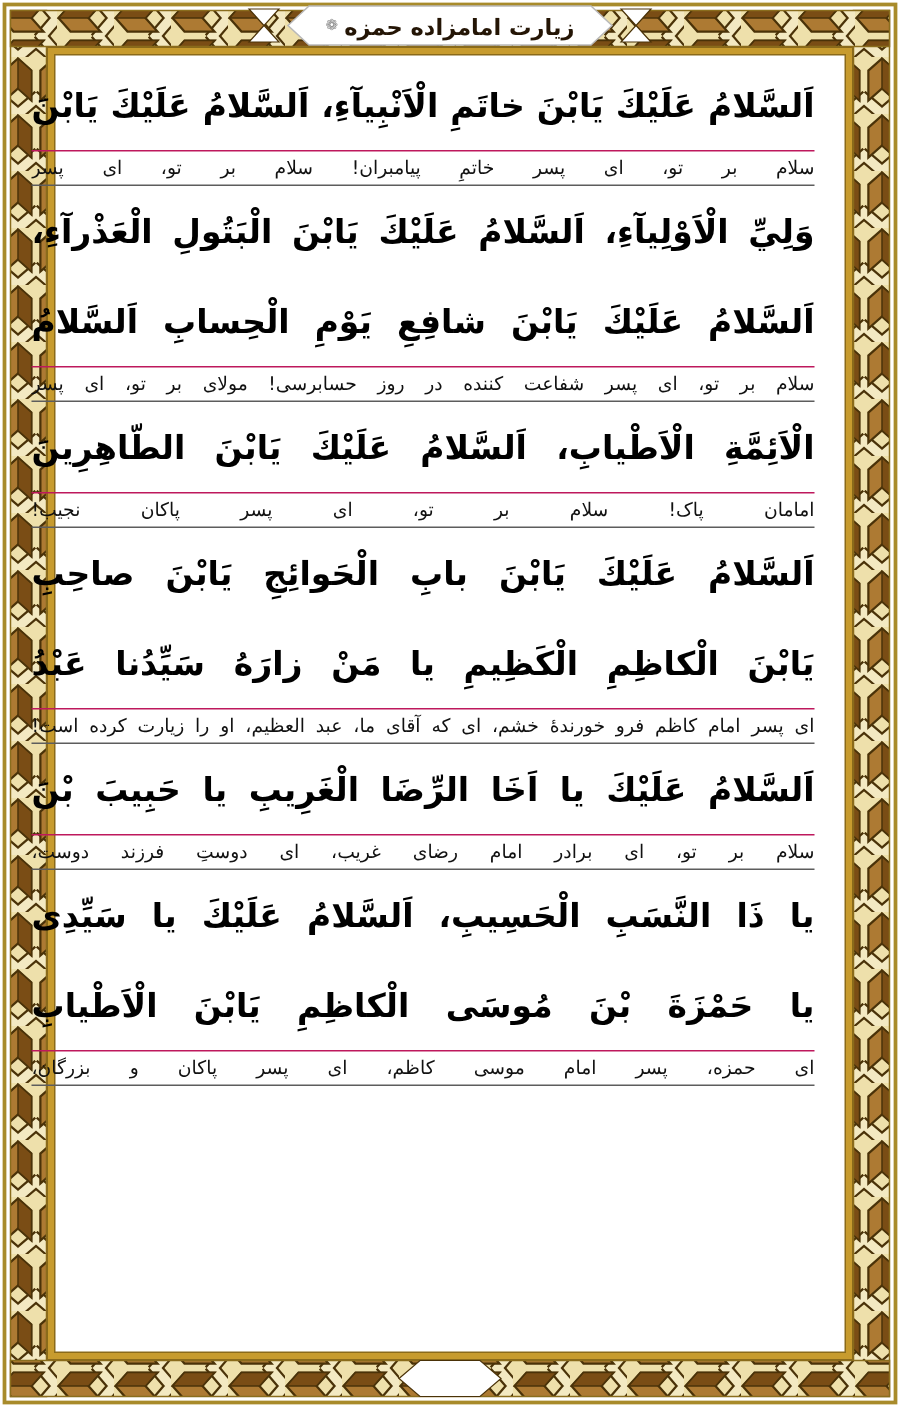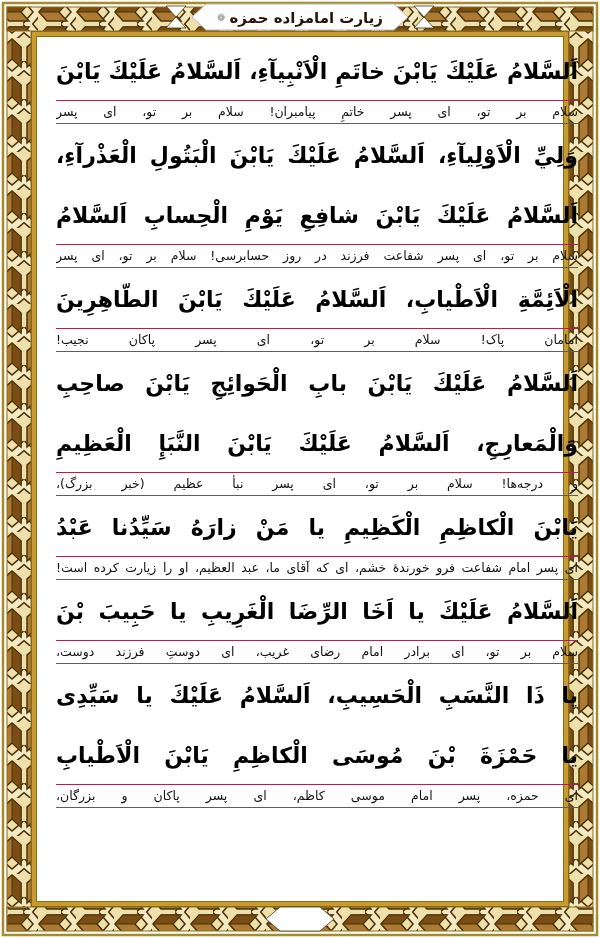--- a/index.html
+++ b/index.html
@@ -8,21 +8,21 @@
     font-family:"DejaVu Sans",sans-serif;
   }
   .frame-svg{position:absolute;left:0;top:0;z-index:0;}
   .banner-text{
     position:absolute;top:5px;left:194px;width:212px;height:26px;z-index:2;
     display:flex;align-items:center;justify-content:center;gap:4px;
     direction:rtl;color:#241505;font-weight:bold;font-size:15px;line-height:26px;
   }
   .banner-symbol{font-size:10px;color:#8a8a8a;font-weight:normal;}
   .content{
-    position:absolute;left:56px;top:44px;width:522px;height:856px;z-index:1;
+    position:absolute;left:21px;top:44px;width:522px;height:856px;z-index:1;
     direction:rtl;
   }
   .block{margin-bottom:4px;}
   .arabic{
     direction:rtl;unicode-bidi:plaintext;
     font-weight:bold;font-size:22px;color:#000;
     height:56px;line-height:56px;overflow:hidden;
     text-align:justify;text-align-last:justify;
   }
   .persian{
@@ -85,40 +85,36 @@
       <div class="arabic">اَلسَّلامُ عَلَيْكَ يَابْنَ خاتَمِ الْاَنْبِيآءِ، اَلسَّلامُ عَلَيْكَ يَابْنَ</div>
       <div class="persian">سلام بر تو، اى پسر خاتمِ پيامبران! سلام بر تو، اى پسر</div>
     </section>
 
     <section class="block">
       <div class="arabic">وَلِيِّ الْاَوْلِيآءِ، اَلسَّلامُ عَلَيْكَ يَابْنَ الْبَتُولِ الْعَذْرآءِ،</div>
     </section>
 
     <section class="block">
       <div class="arabic">اَلسَّلامُ عَلَيْكَ يَابْنَ شافِعِ يَوْمِ الْحِسابِ اَلسَّلامُ عَلَيْكَ يَابْنَ</div>
-      <div class="persian">سلام بر تو، اى پسر شفاعت فرزند در روز حسابرسى! سلام بر تو، اى پسر</div>
+      <div class="persian">سلام بر تو، اى پسر شفاعت كننده در روز حسابرسى! مولاى بر تو، اى پسر</div>
     </section>
 
     <section class="block">
       <div class="arabic">الْاَئِمَّةِ الْاَطْيابِ، اَلسَّلامُ عَلَيْكَ يَابْنَ الطّاهِرِينَ الْاَنْجابِ،</div>
       <div class="persian">امامان پاک! سلام بر تو، اى پسر پاكان نجيب!</div>
     </section>
 
     <section class="block">
       <div class="arabic">اَلسَّلامُ عَلَيْكَ يَابْنَ بابِ الْحَوائِجِ يَابْنَ صاحِبِ الْمَقاماتِ</div>
     </section>
 
-    <section class="block">
-      <div class="arabic">وَالْمَعارِجِ، اَلسَّلامُ عَلَيْكَ يَابْنَ النَّبَإِ الْعَظِيمِ</div>
-      <div class="persian">و درجه‌ها! سلام بر تو، اى پسر نبأ عظيم (خبر بزرگ)،</div>
-    </section>
 
     <section class="block">
       <div class="arabic">يَابْنَ الْكاظِمِ الْكَظِيمِ يا مَنْ زارَهُ سَيِّدُنا عَبْدُ الْعَظِيمِ،</div>
-      <div class="persian">اى پسر امام شفاعت فرو خورندهٔ خشم، اى كه آقاى ما، عبد العظيم، او را زيارت كرده است!</div>
+      <div class="persian">اى پسر امام كاظم فرو خورندهٔ خشم، اى كه آقاى ما، عبد العظيم، او را زيارت كرده است!</div>
     </section>
 
     <section class="block">
       <div class="arabic">اَلسَّلامُ عَلَيْكَ يا اَخَا الرِّضَا الْغَرِيبِ يا حَبِيبَ بْنَ الْحَبِيبِ</div>
       <div class="persian">سلام بر تو، اى برادر امام رضاى غريب، اى دوستِ فرزند دوست،</div>
     </section>
 
     <section class="block">
       <div class="arabic">يا ذَا النَّسَبِ الْحَسِيبِ، اَلسَّلامُ عَلَيْكَ يا سَيِّدِى وَمَوْلاىَ</div>
     </section>

